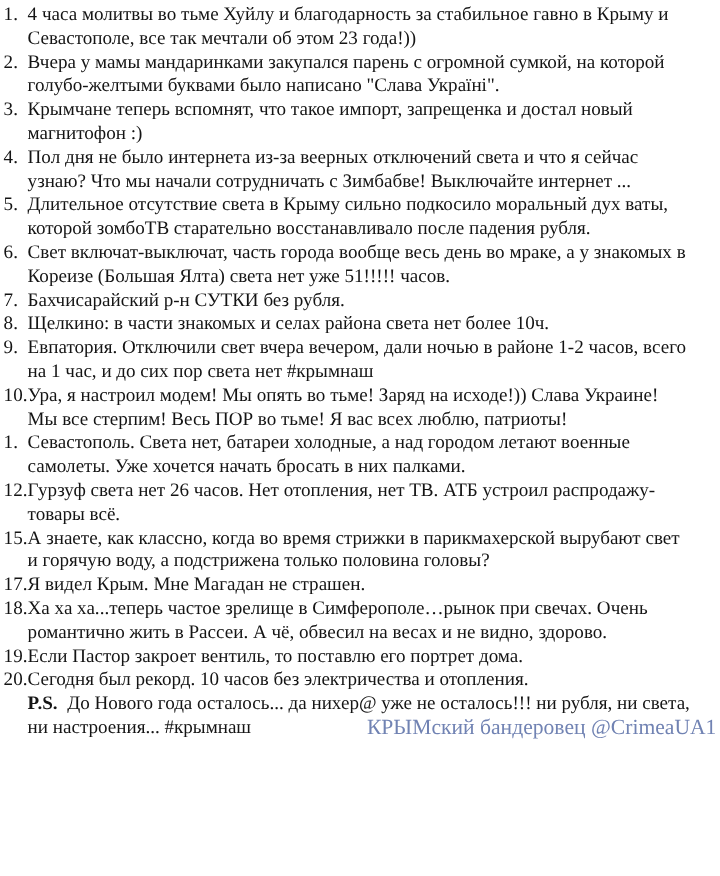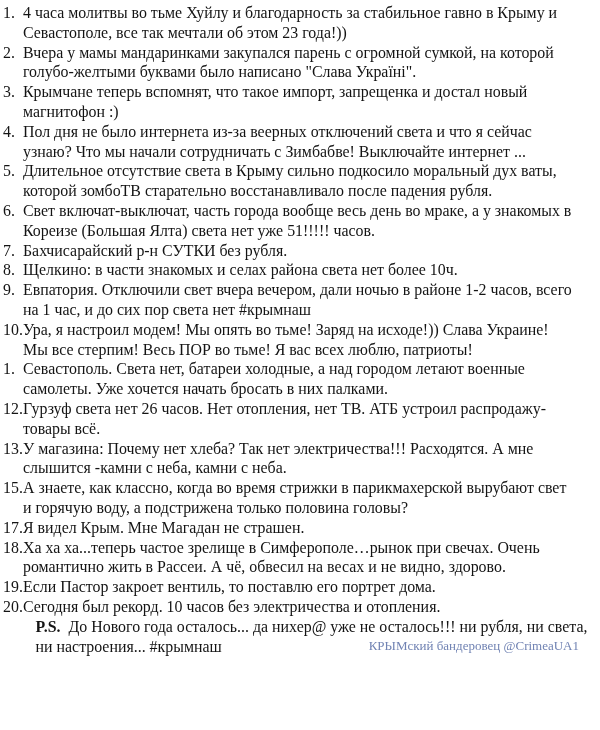--- a/index.html
+++ b/index.html
@@ -13,27 +13,27 @@
     width: 600px; height: 730px;
     padding: 3px 0 0 3px;
     font-family: "Liberation Serif", "DejaVu Serif", serif;
     font-size: 15.9px;
     line-height: 19.8px;
     color: #141414;
   }
   .row { display: flex; align-items: flex-start; }
   .num { flex: 0 0 20px; width: 20px; white-space: nowrap; }
   .txt { flex: 1 1 auto; max-width: 577px; white-space: pre-wrap; }
-  .ps  { position: relative; padding-left: 20px; justify-content: center; }
+  .ps  { position: relative; padding-left: 20px; }
   .ps .txt { flex: none; max-width: 577px; }
   .pslabel { font-weight: bold; }
   .attribution {
     position: absolute;
-    right: 21px; bottom: 3px;
-    font-size: 13px;
+    right: 3px; bottom: 3px;
+    font-size: 18px;
     line-height: 15px;
     color: #7183b3;
   }
 </style>
 </head>
 <body>
 
 <div class="page">
   <div>
 
@@ -89,25 +89,20 @@
       <span class="num">1.</span>
       <span class="txt">Севастополь. Света нет, батареи холодные, а над городом летают военные
 самолеты. Уже хочется начать бросать в них палками.</span>
     </div>
     <div class="row">
       <span class="num">12.</span>
       <span class="txt">Гурзуф света нет 26 часов. Нет отопления, нет ТВ. АТБ устроил распродажу-
 товары всё.</span>
     </div>
     <div class="row">
-      <span class="num">13.</span>
-      <span class="txt">У магазина: Почему нет хлеба? Так нет электричества!!! Расходятся. А мне
-слышится -камни с неба, камни с неба.</span>
-    </div>
-    <div class="row">
       <span class="num">15.</span>
       <span class="txt">А знаете, как классно, когда во время стрижки в парикмахерской вырубают свет
 и горячую воду, а подстрижена только половина головы?</span>
     </div>
     <div class="row">
       <span class="num">17.</span>
       <span class="txt">Я видел Крым. Мне Магадан не страшен.</span>
     </div>
     <div class="row">
       <span class="num">18.</span>

